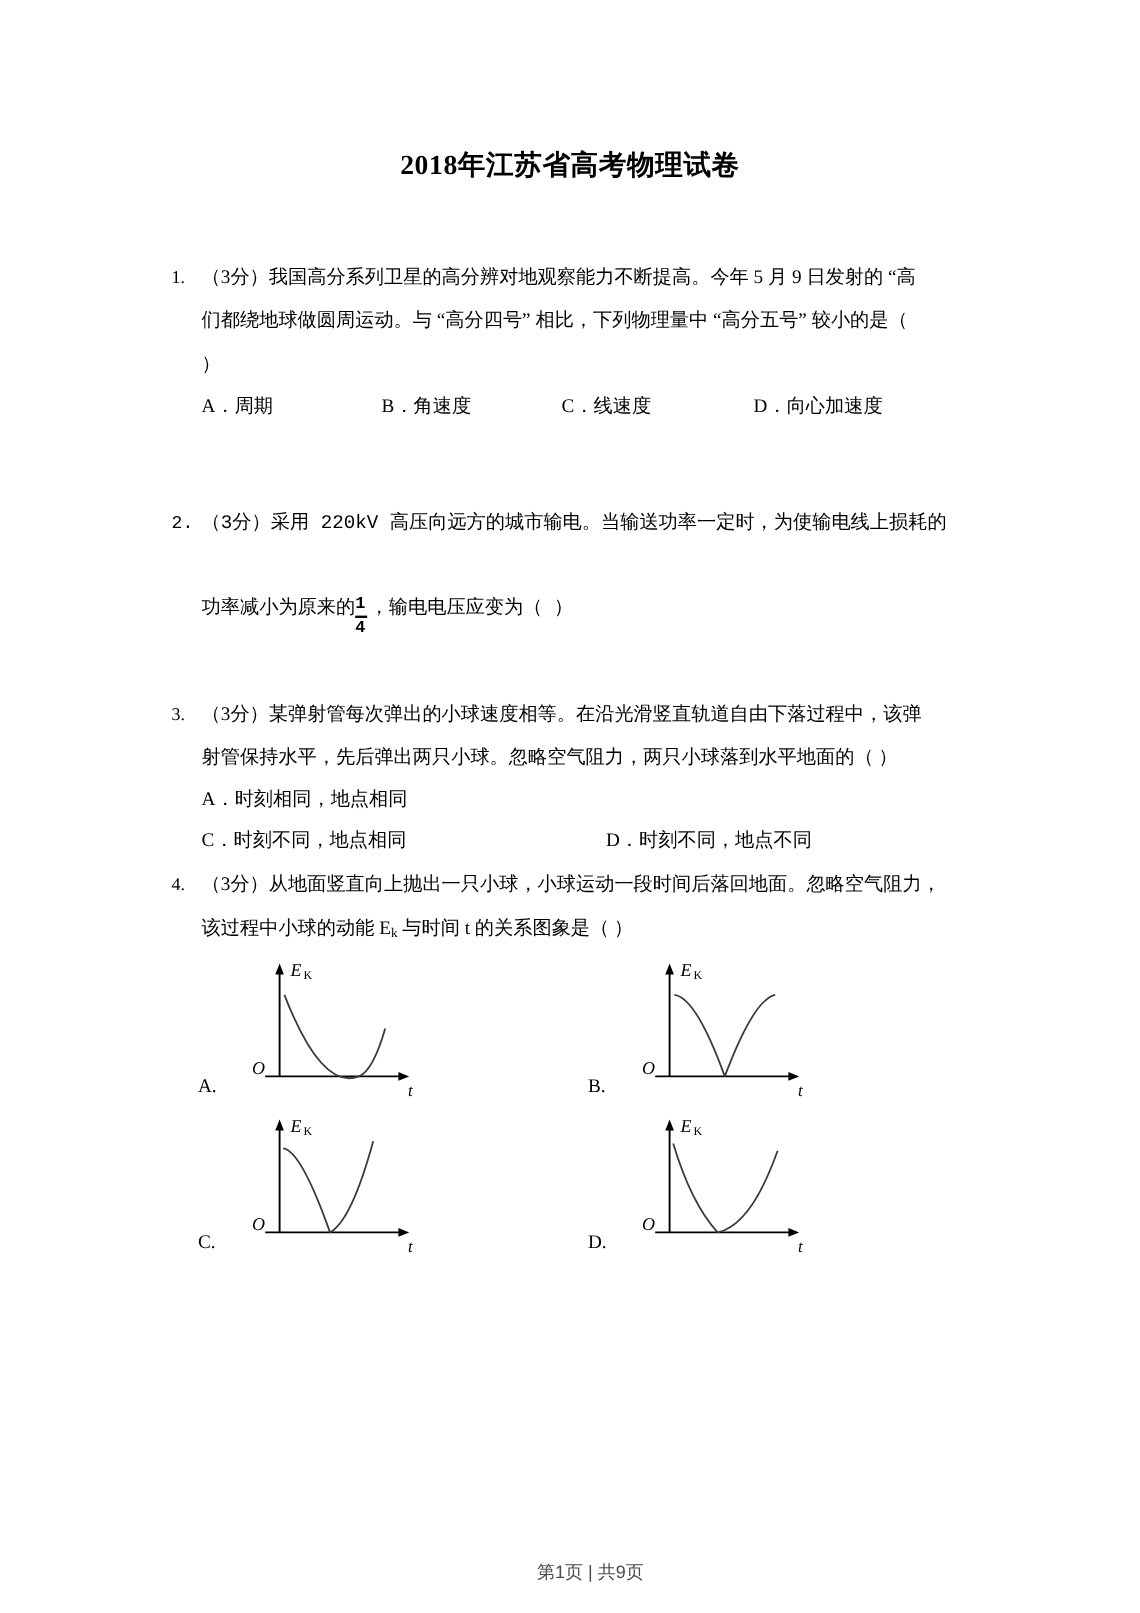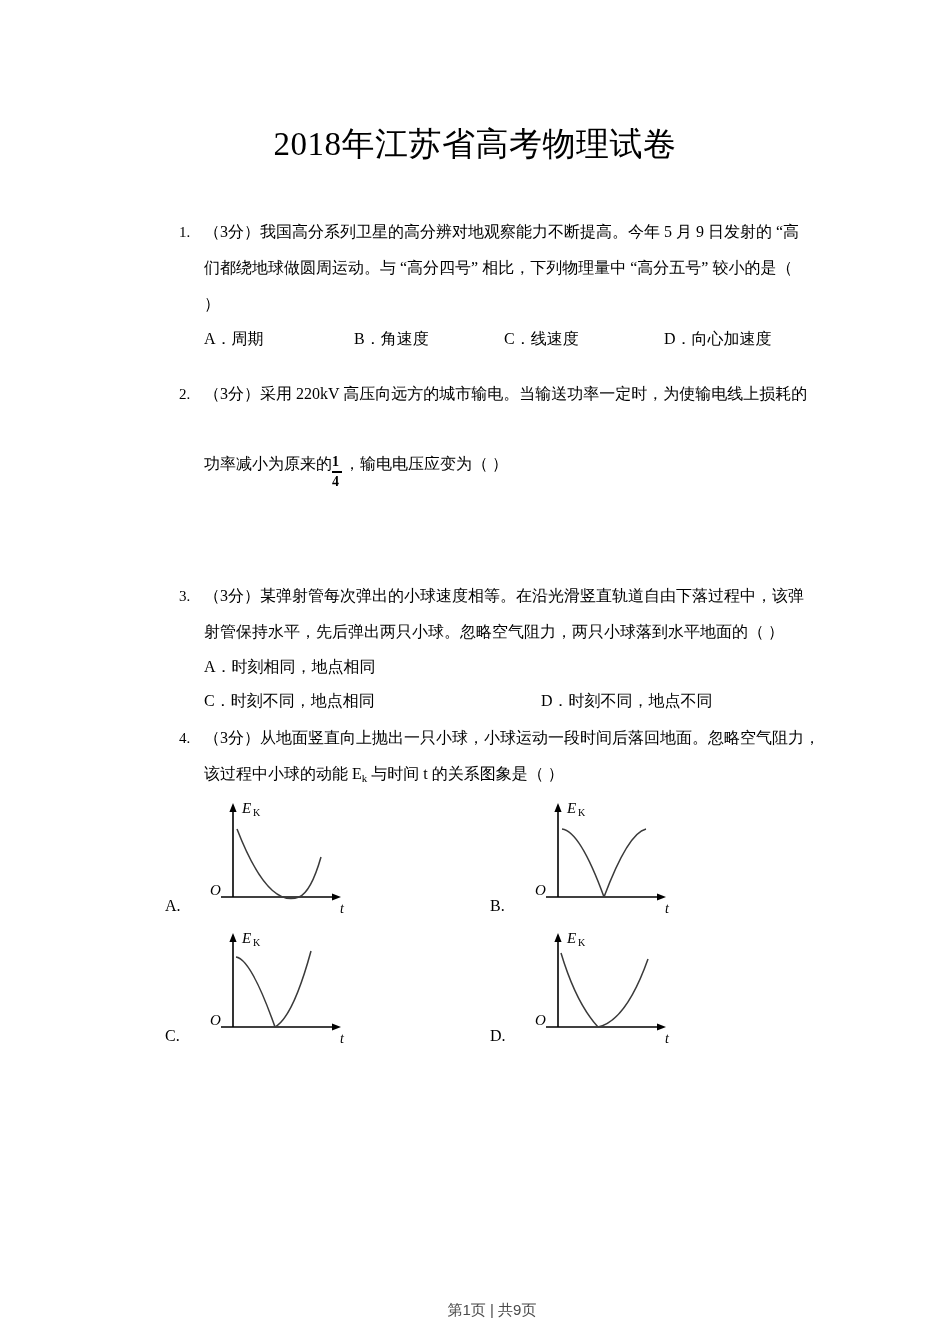--- a/index.html
+++ b/index.html
@@ -21,41 +21,40 @@
     width: 950px;
     height: 1344px;
   }
   
   .doc-title {
     position: absolute;
     left: 0;
     top: 122px;
     width: 950px;
     text-align: center;
-    font-size: 33px;
-    font-weight: normal;
+    font-size: 23px;
+    font-weight: bold;
     letter-spacing: 0.5px;
   }
   
   .section-heading {
     position: absolute;
     left: 143px;
     top: 180px;
     width: 700px;
     font-size: 15.5px;
     white-space: nowrap;
   }
   .section-heading .sh-bold { font-weight: bold; }
 
   
   .q {
     position: absolute;
     left: 143px;
     width: 680px;
-    margin-left: 36px;
   }
   .q-line {
     font-size: 16px;
     line-height: 36px;
     white-space: nowrap;
   }
   .q-num {
     display: inline-block;
     width: 25px;
     font-size: 15px;
@@ -174,21 +173,21 @@
     <div class="q-line"><span class="q-indent"></span><span>们都绕地球做圆周运动。与 “高分四号” 相比，下列物理量中 “高分五号” 较小的是（</span></div>
     <div class="q-line"><span class="q-indent"></span><span>）</span></div>
     <div class="opt-row">
       <span class="opt opt-c1">A．周期</span>
       <span class="opt opt-c2">B．角速度</span>
       <span class="opt opt-c3">C．线速度</span>
       <span class="opt opt-c4">D．向心加速度</span>
     </div>
   </div>
 
-  <div class="q" style="top:376px;">
+  <div class="q" style="top:418px;font-family:Liberation Mono, monospace;">
     <div class="q-line"><span class="q-num">2.</span><span>（3分）采用 220kV 高压向远方的城市输电。当输送功率一定时，为使输电线上损耗的</span></div>
     <div class="q-line" style="height:34px;">&nbsp;</div>
     <div class="q-line">
       <span class="q-indent"></span><span>功率减小为原来的</span><span class="frac"><span class="num">1</span><span class="bar"></span><span class="den">4</span></span><span>，输电电压应变为（        ）</span>
     </div>
   </div>
 
   <div class="q" style="top:578px;">
     <div class="q-line"><span class="q-num">3.</span><span>（3分）某弹射管每次弹出的小球速度相等。在沿光滑竖直轨道自由下落过程中，该弹</span></div>
     <div class="q-line"><span class="q-indent"></span><span>射管保持水平，先后弹出两只小球。忽略空气阻力，两只小球落到水平地面的（        ）</span></div>

